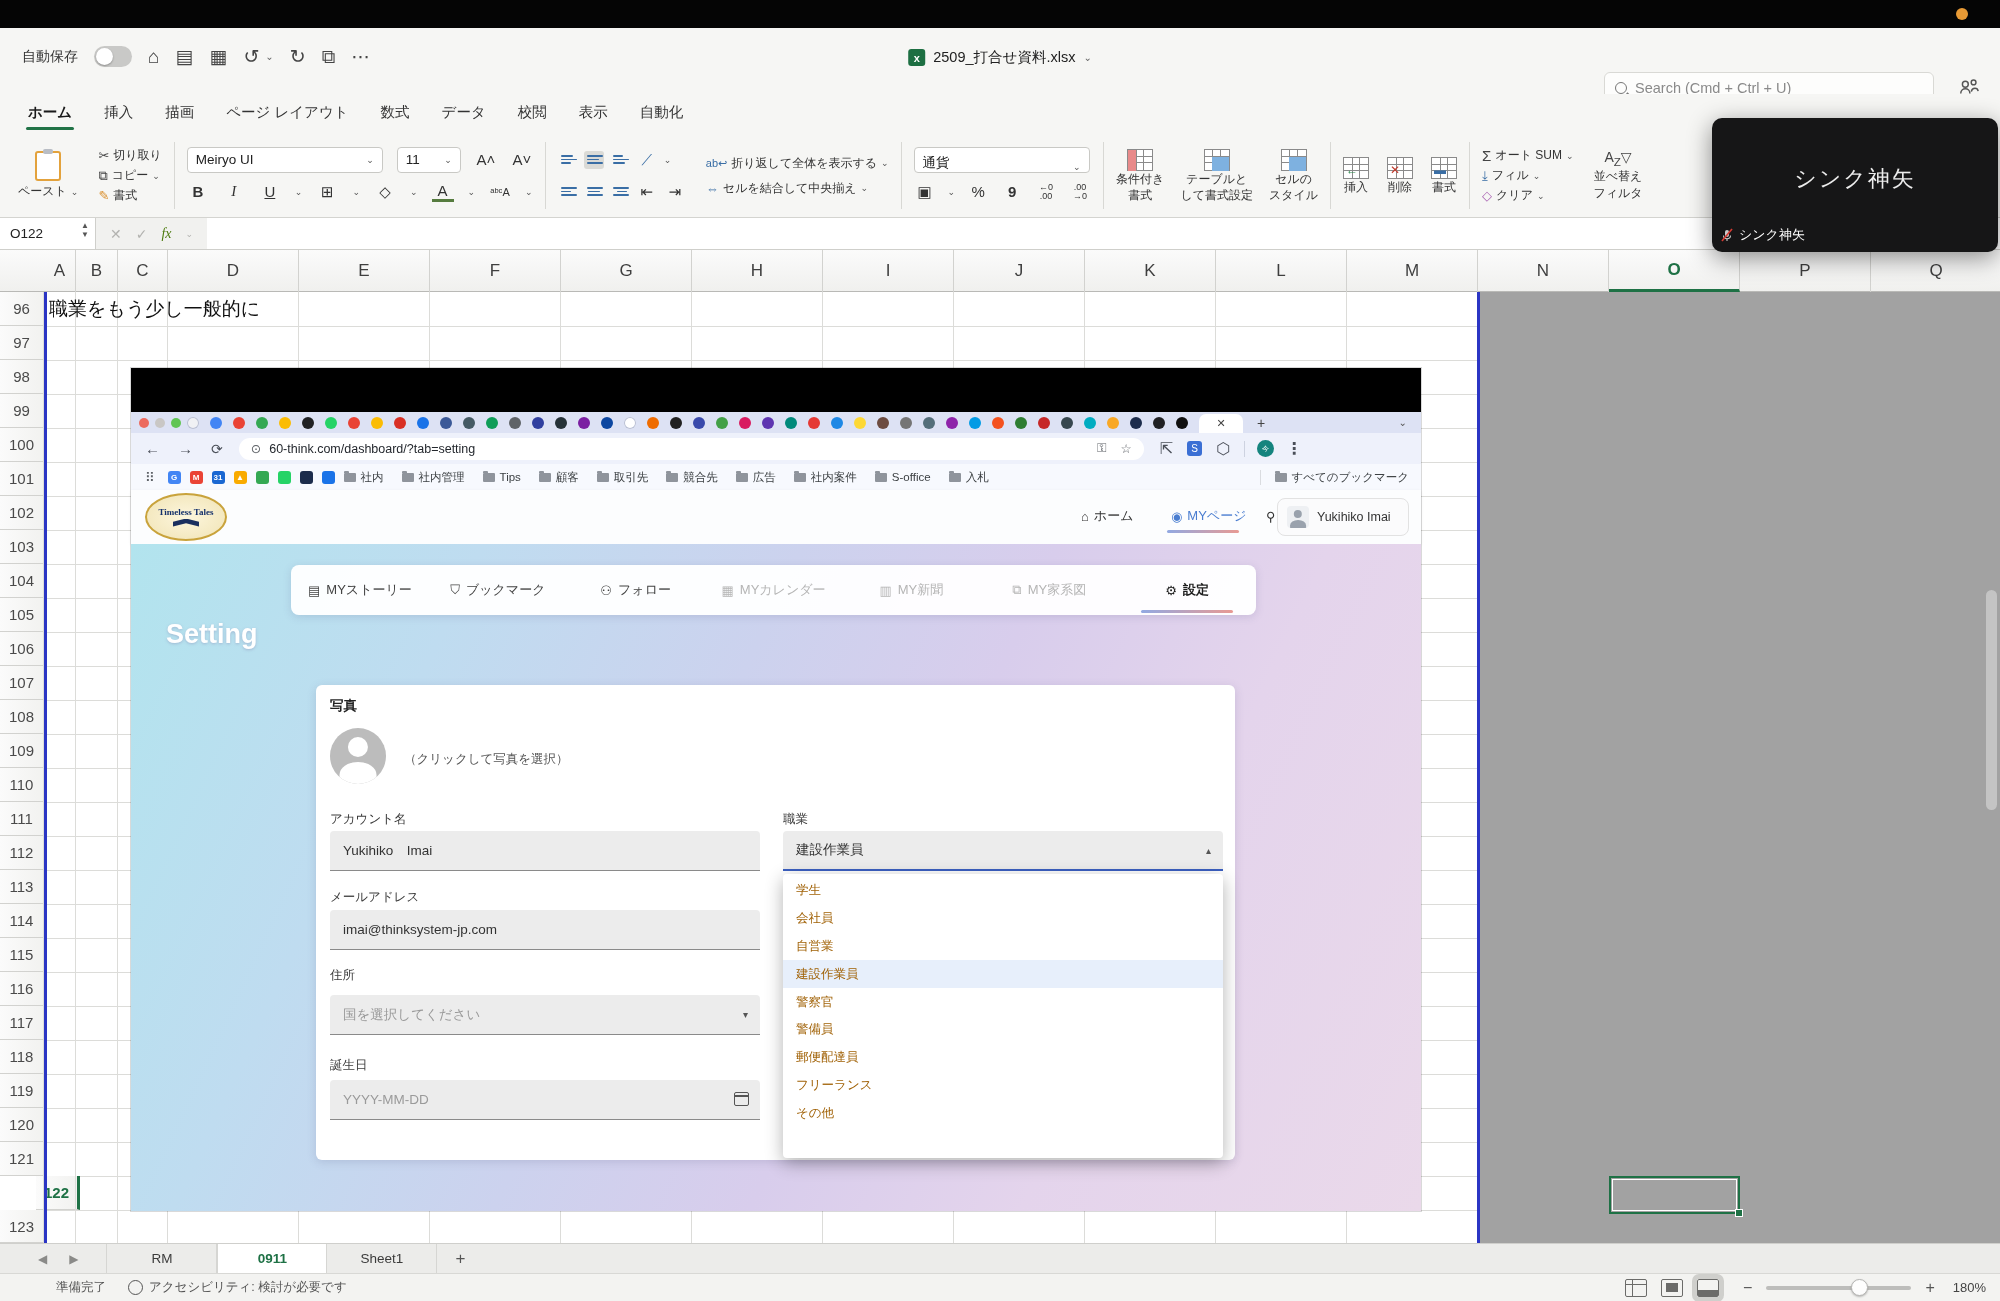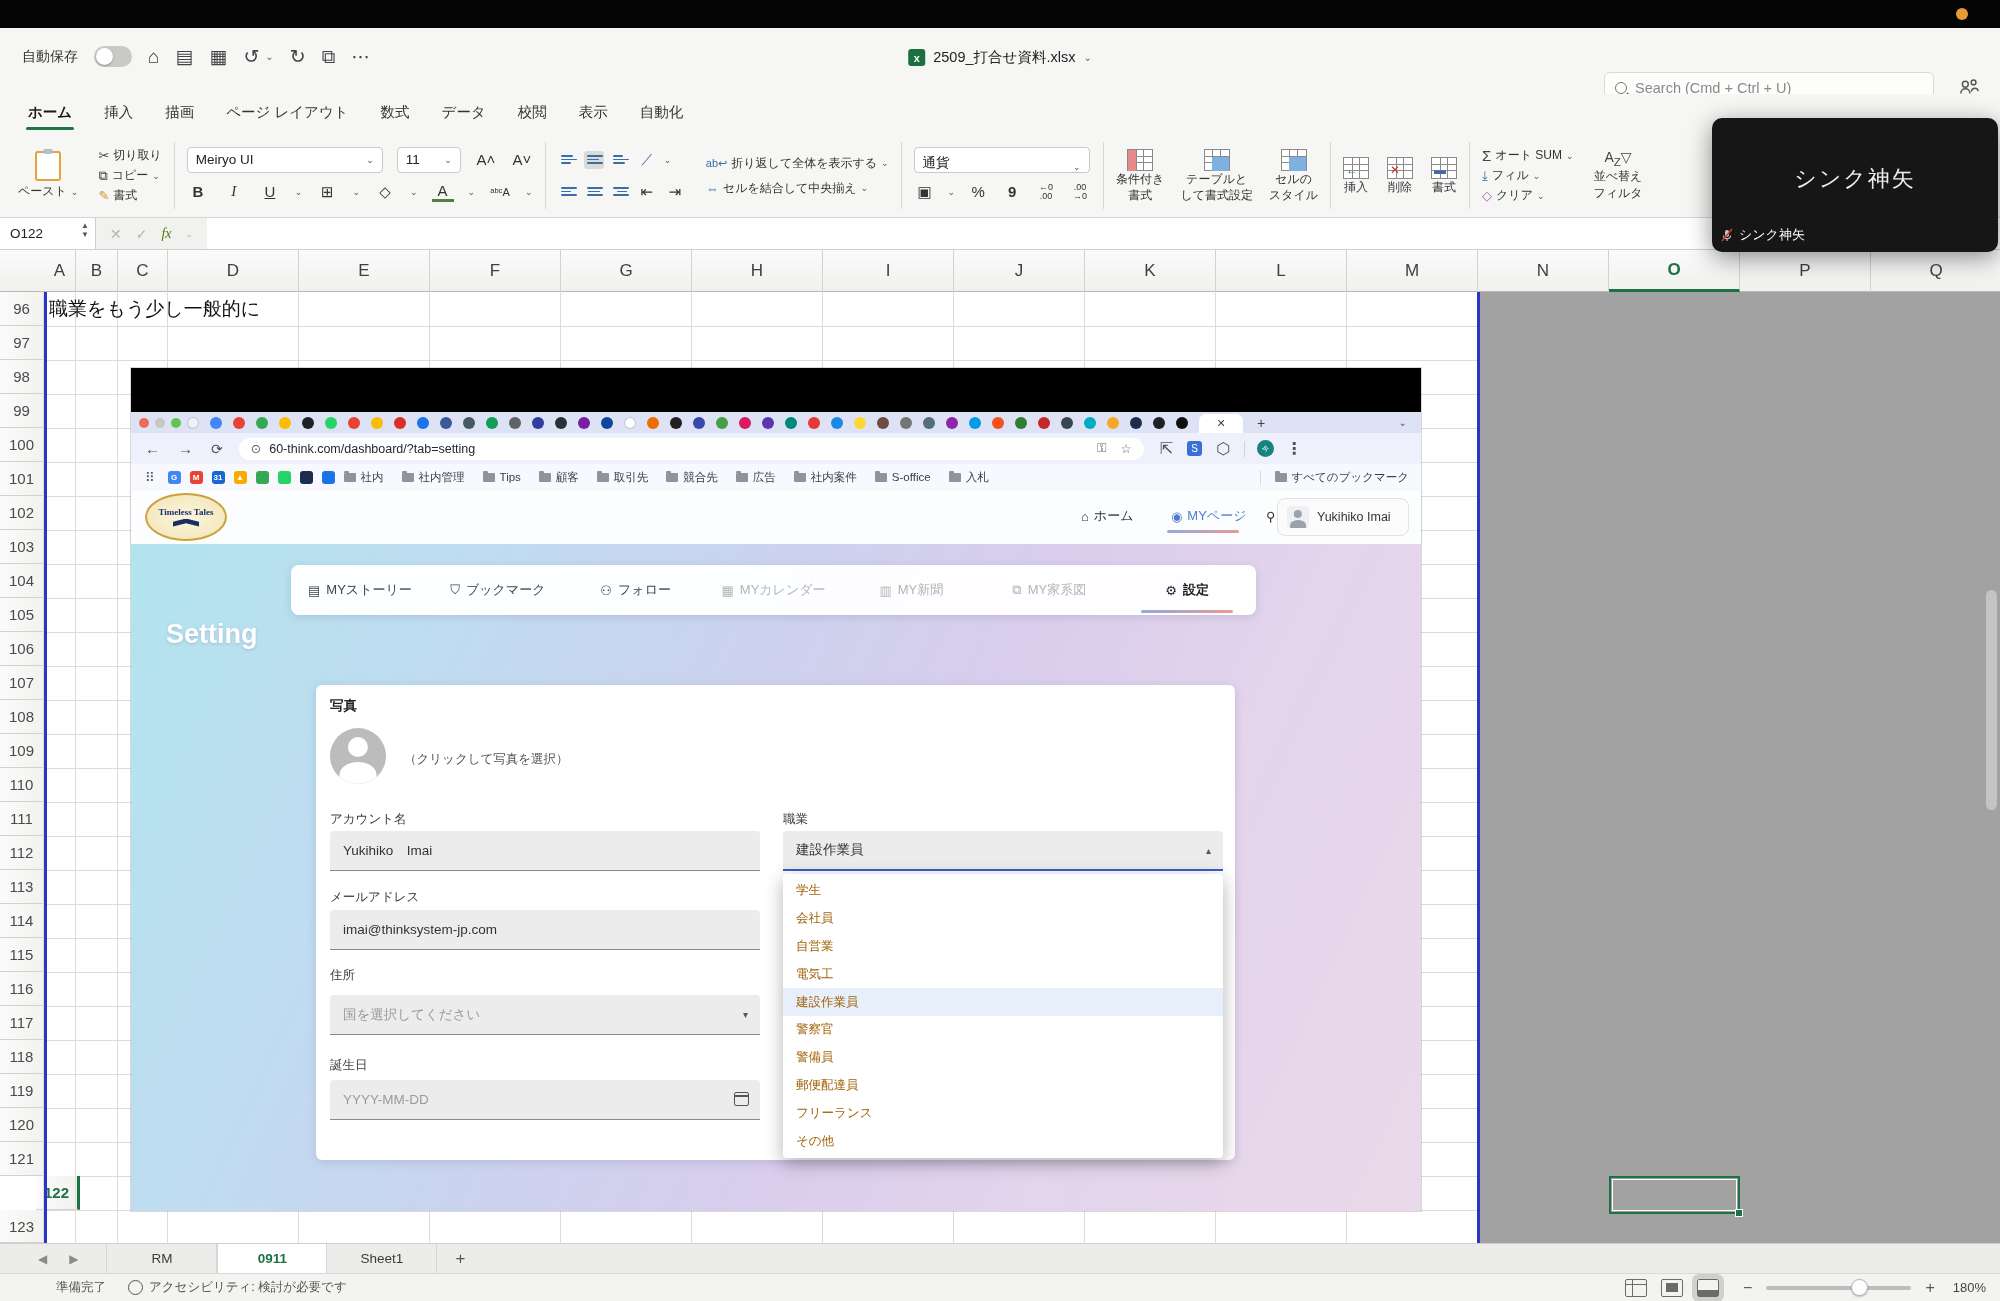--- a/index.html
+++ b/index.html
@@ -747,21 +747,20 @@
           <div class="f-input" style="left:14px;top:395px;width:430px;">
             <span class="ph">YYYY-MM-DD</span>
             <span class="cal-ic"></span>
           </div>
         </div>
 
         <div class="dropdown" id="occDropdown">
             <div class="opt">学生</div>
             <div class="opt">会社員</div>
             <div class="opt">自営業</div>
-            <div class="opt">電気工</div>
             <div class="opt sel">建設作業員</div>
             <div class="opt">警察官</div>
             <div class="opt">警備員</div>
             <div class="opt">郵便配達員</div>
             <div class="opt">フリーランス</div>
             <div class="opt">その他</div>
           </div>
 
       </div>
     </div>

